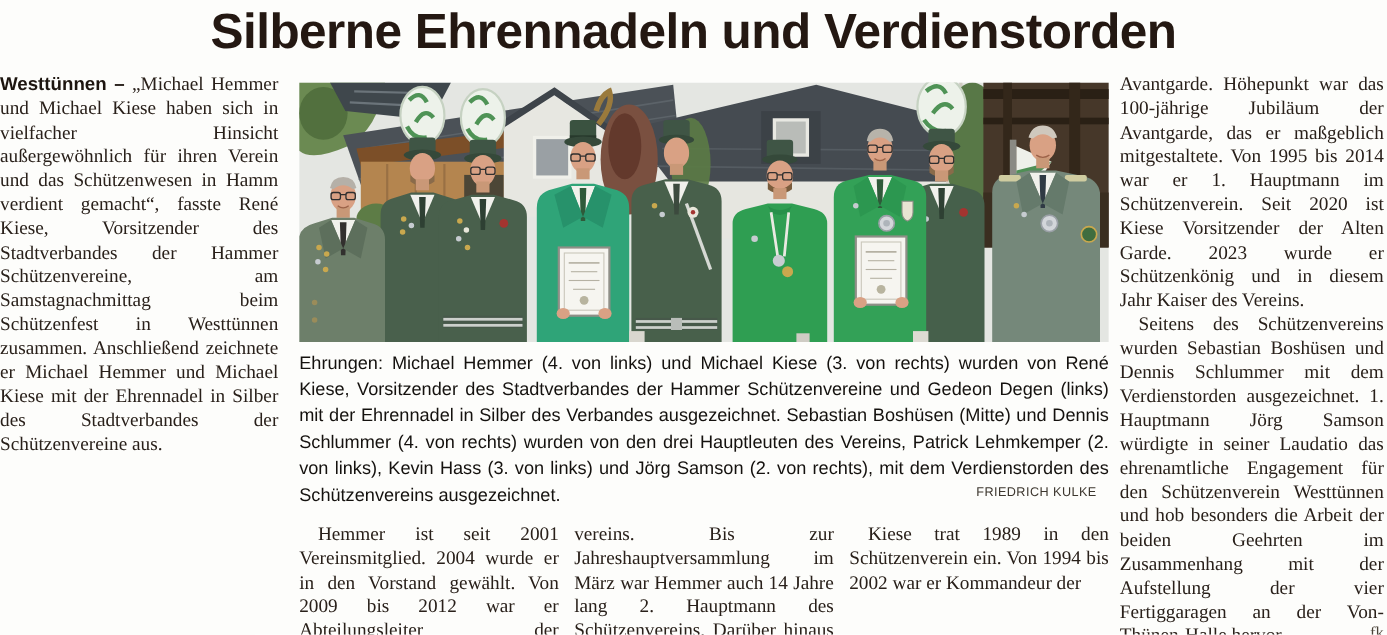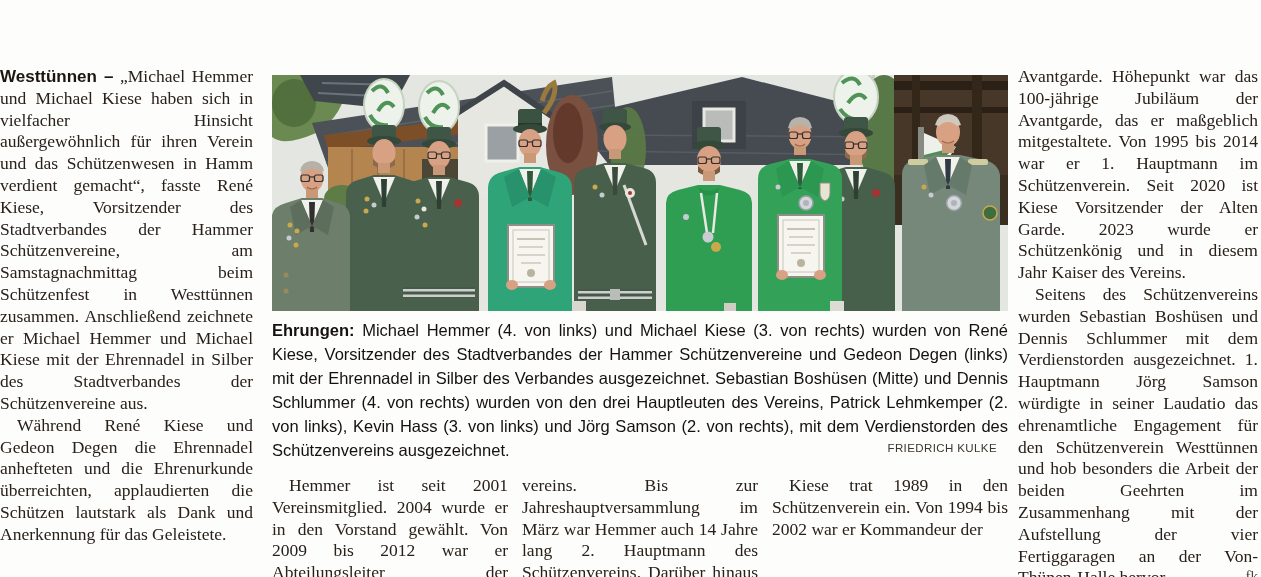--- a/index.html
+++ b/index.html
@@ -16,35 +16,35 @@
   .col-left{position:absolute;left:0;top:66px;width:253px;}
   .col-right{position:absolute;left:1018px;top:66px;width:240px;}
   .lead-in{font-family:"Liberation Sans",sans-serif;font-weight:bold;font-size:17px;color:#1d150f;}
   .sig-wrap{position:relative;}
   .sig{position:absolute;right:0;bottom:1px;font-size:15px;color:#4a4238;}
   
   .center{position:absolute;left:272px;top:75px;width:736px;}
   .photo{display:block;width:736px;height:236px;}
   .caption{position:relative;margin-top:7px;font-family:"Liberation Sans",sans-serif;
            font-size:16.5px;line-height:24px;text-align:justify;color:#14110e;}
-  .caption .cap-label{font-weight:bold;}
+  .caption .cap-label{font-weight:normal;}
   .credit{position:absolute;right:11px;bottom:2px;font-family:"Liberation Sans",sans-serif;
           font-size:11.5px;letter-spacing:0.4px;color:#3c362e;}
   .bottom-cols{display:flex;gap:14px;margin-top:13px;}
   .bottom-cols .bcol{width:236px;}
 </style>
 </head>
 <body>
 
 <div class="page">
 
+  <h1 class="headline">Silberne Ehrennadeln und Verdienstorden</h1>
 
   <div class="col-left bodytext">
     <p><span class="lead-in">Westtünnen –</span> <span>„Michael Hemmer und Michael Kiese haben sich in vielfacher Hinsicht außergewöhnlich für ihren Verein und das Schützenwesen in Hamm verdient gemacht“, fasste René Kiese, Vorsitzender des Stadtverbandes der Hammer Schützenvereine, am Samstagnachmittag beim Schützenfest in Westtünnen zusammen. Anschließend zeichnete er Michael Hemmer und Michael Kiese mit der Ehrennadel in Silber des Stadtverbandes der Schützenvereine aus.</span></p>
-    <p class="indent">Während René Kiese und Gedeon Degen die Ehrennadel anhefteten und die Ehrenurkunde überreichten, applaudierten die Schützen lautstark als Dank und Anerkennung für das Geleistete.</p>
   </div>
 
   <div class="center">
 
     <svg class="photo" viewBox="0 0 736 236" preserveAspectRatio="none" xmlns="http://www.w3.org/2000/svg">
 
       <rect x="0" y="0" width="736" height="236" fill="#e4e6e2"></rect>
       <g>
 
         <path d="M0,0 h78 q-6,42 -34,58 Q12,72 0,62 Z" fill="#6b8a52"></path>

